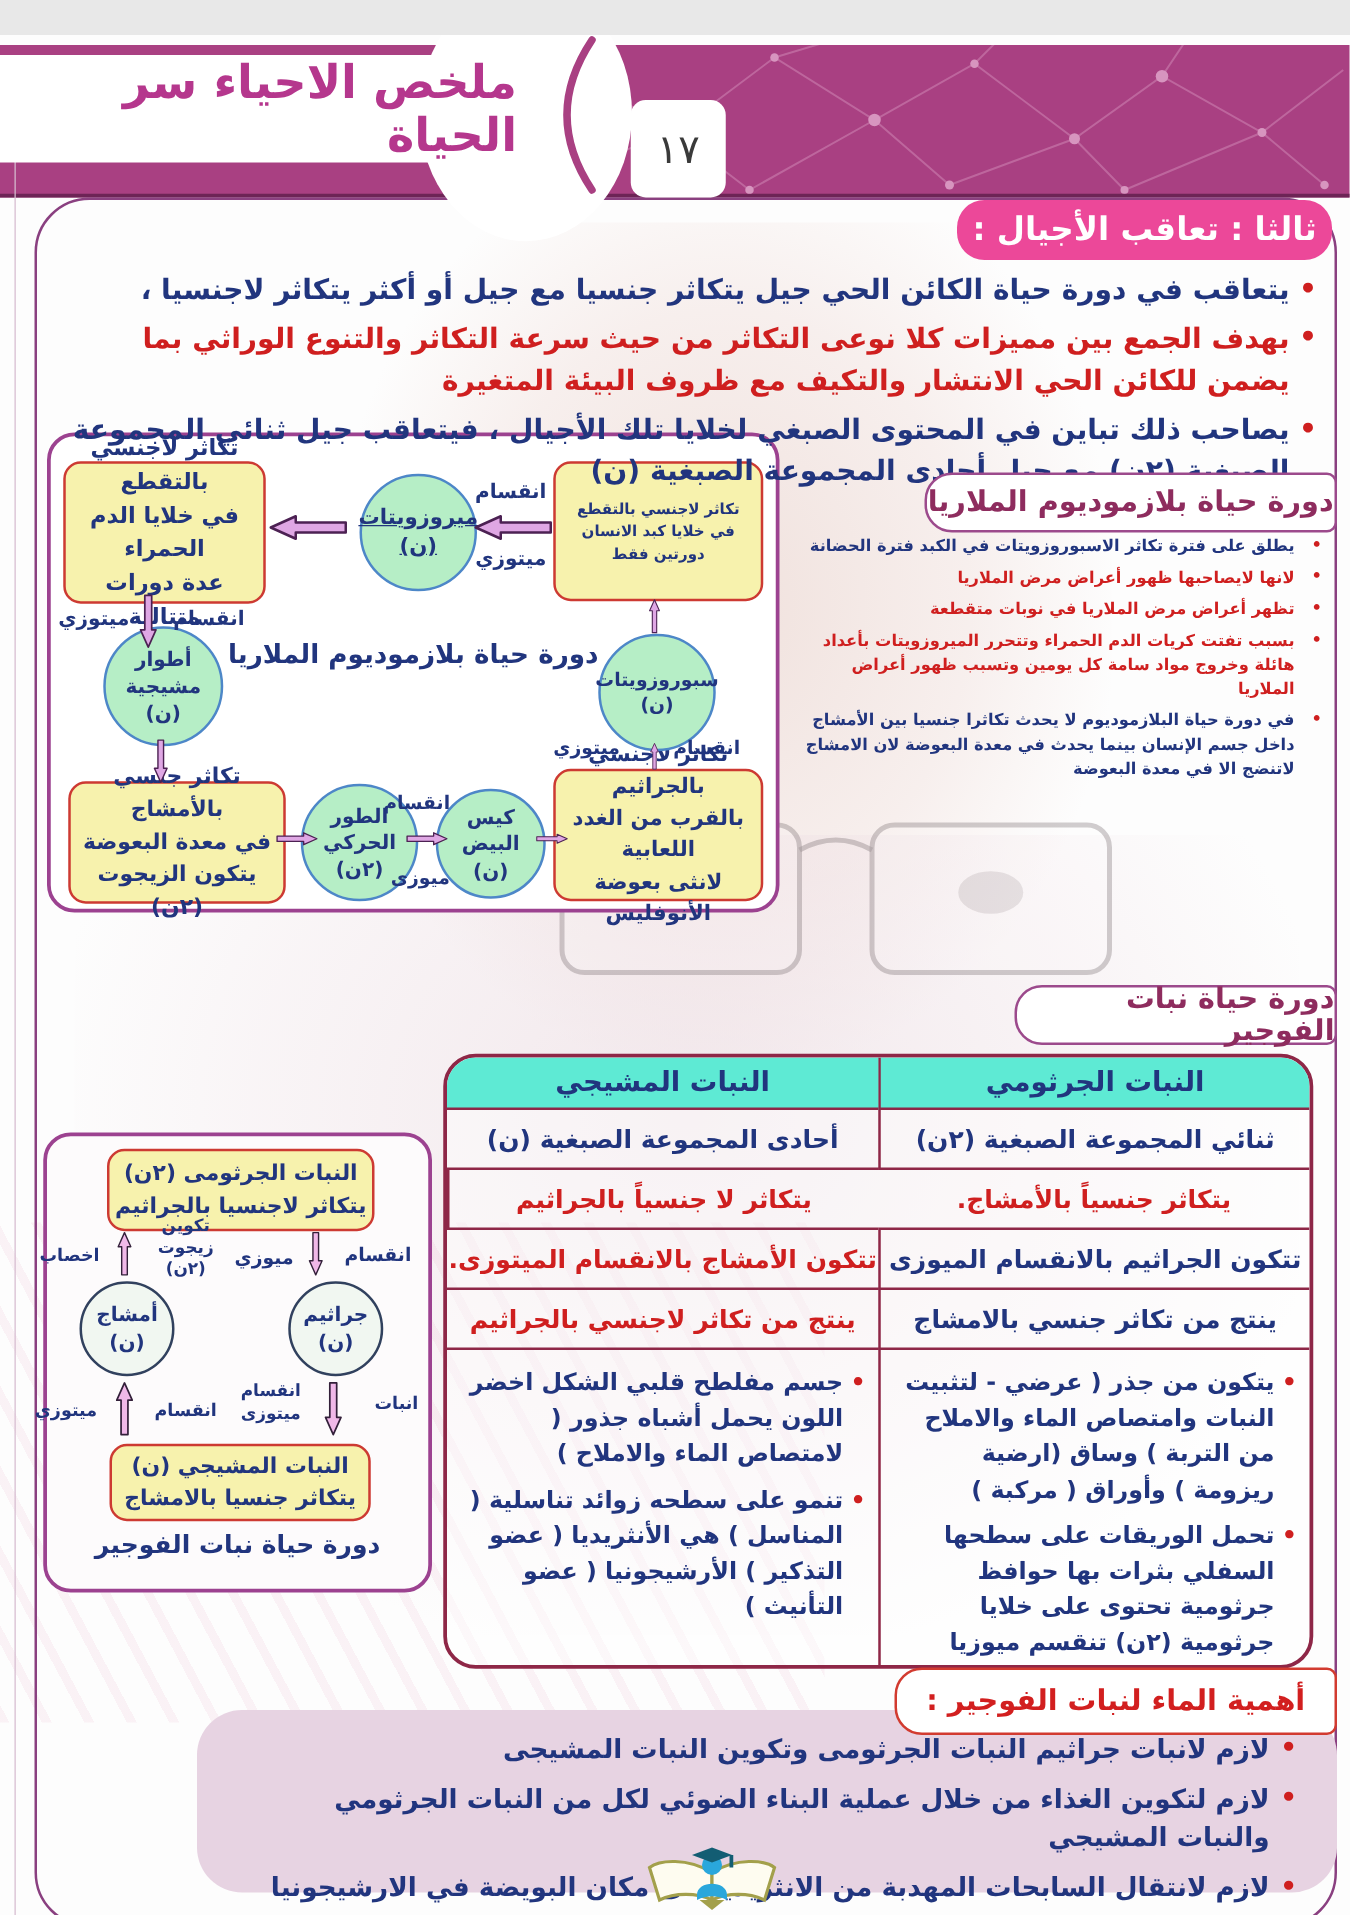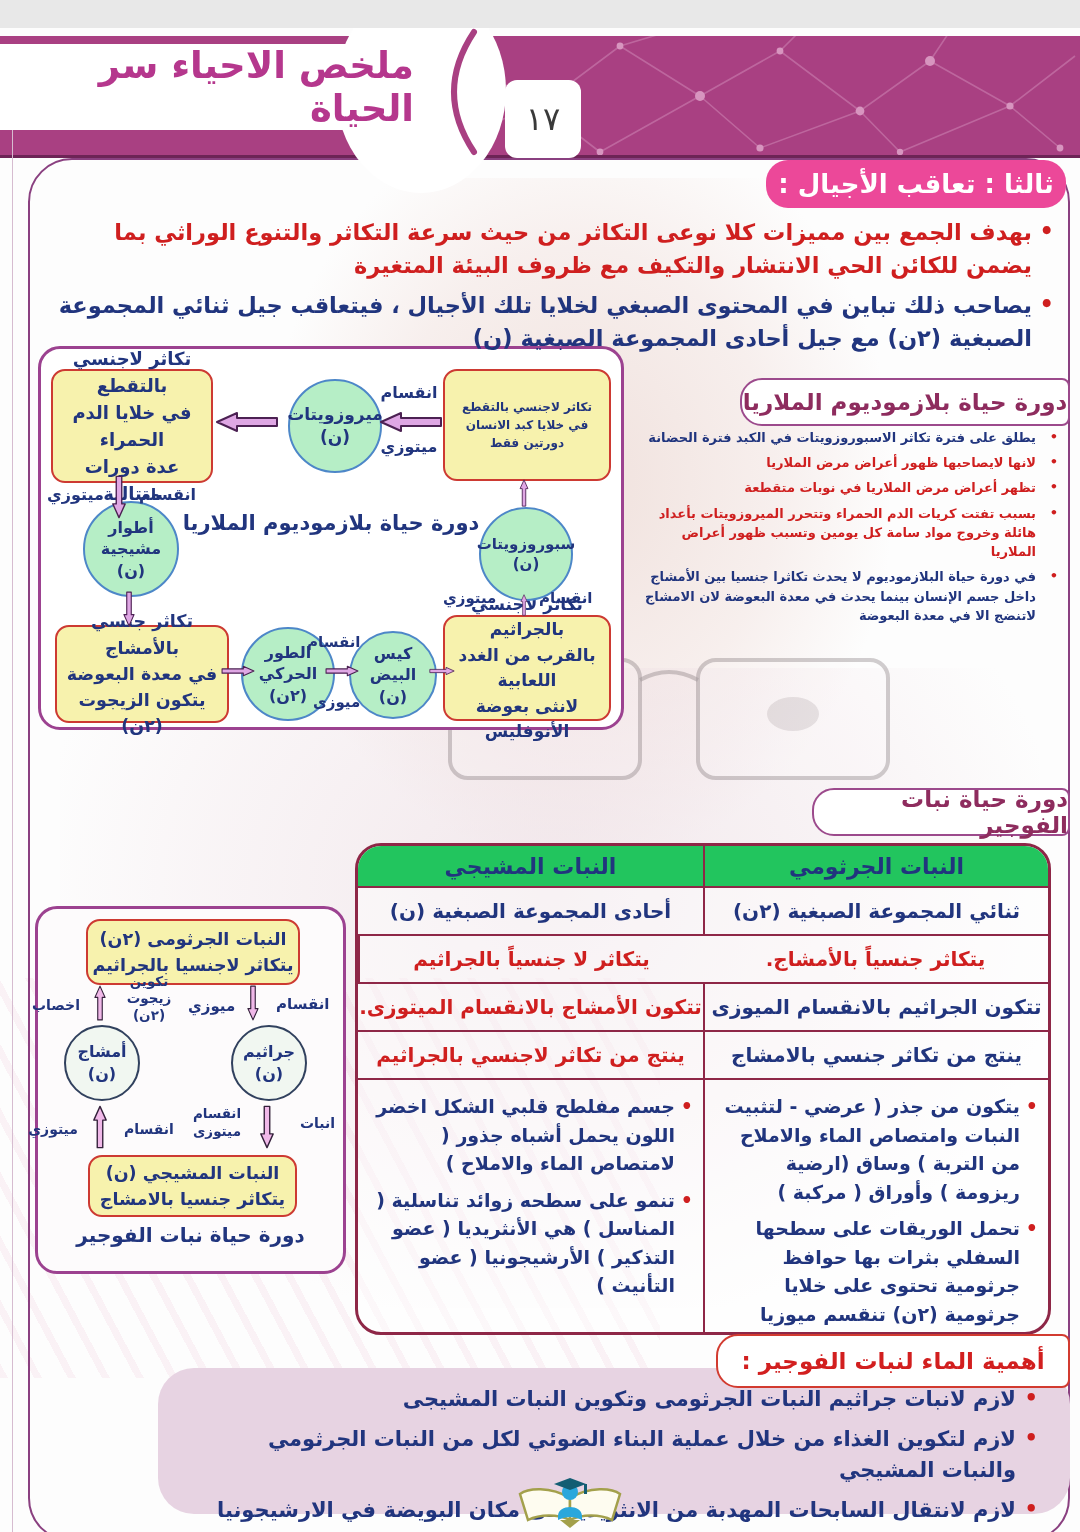--- a/index.html
+++ b/index.html
@@ -59,21 +59,21 @@
   .arr svg{display:block;width:100%;height:100%;overflow:visible;}
   .dtitle{position:absolute;color:#21357e;font-weight:bold;text-align:center;}
   
   .ctable{position:absolute;left:355px;top:815px;width:690px;height:486px;z-index:2;
           border:3px solid #8e2747;border-radius:26px;overflow:hidden;display:grid;
           grid-template-columns:1fr 1fr;grid-template-rows:42px 48px 48px 48px 48px 1fr;
           background:rgba(255,255,255,.45);}
   .ctable .cell{display:flex;align-items:center;justify-content:center;font-weight:bold;
           font-size:20px;border-bottom:2.5px solid #8e2747;text-align:center;}
   .ctable .col-s{border-left:2.5px solid #8e2747;}
-  .ctable .hcell{background:#22c55e;color:#21357e;font-size:22px;}
+  .ctable .hcell{background:#5eead4;color:#21357e;font-size:22px;}
   .ctable .bigcell{align-items:flex-start;justify-content:center;border-bottom:none;padding:12px 10px;}
   .ctable ul{list-style:none;margin:0;padding:0;font-size:19px;color:#21357e;}
   .ctable ul li{position:relative;padding-right:18px;margin-bottom:8px;line-height:1.5;text-align:right;}
   .ctable ul li::before{content:"•";position:absolute;right:0;top:0;color:#cf1f1f;}
   
   .pinkpanel{position:absolute;left:158px;top:1340px;width:912px;height:146px;background:#e7d3e2;
           border-radius:36px;z-index:2;}
   .logo{position:absolute;left:468px;top:1448px;width:204px;z-index:4;text-align:center;}
   .logo-text{font-size:23px;font-weight:bold;color:#996f25;font-style:italic;margin-top:-4px;}
   .bottombar{position:absolute;left:0;top:1524px;width:1080px;height:8px;background:#141414;z-index:5;}
@@ -132,40 +132,41 @@
     <span>١٧</span>
   </div>
 
   <div class="outer-line"></div>
   <div class="frame"></div>
 
   <div class="h-solid" style="left:766px;top:132px;width:300px;height:48px;font-size:26px;">
     <span>ثالثا : تعاقب الأجيال :</span>
   </div>
   <ul class="blist" style="left:42px;top:188px;width:1014px;font-size:22.5px;">
+    <li class="navy">يتعاقب في دورة حياة الكائن الحي جيل يتكاثر جنسيا مع جيل أو أكثر يتكاثر لاجنسيا ،</li>
     <li class="red">بهدف الجمع بين مميزات كلا نوعى التكاثر من حيث سرعة التكاثر والتنوع الوراثي بما يضمن للكائن الحي الانتشار والتكيف مع ظروف البيئة المتغيرة</li>
     <li class="navy">يصاحب ذلك تباين في المحتوى الصبغي لخلايا تلك الأجيال ، فيتعاقب جيل ثنائي المجموعة الصبغية (٢ن) مع جيل أحادى المجموعة الصبغية (ن)</li>
   </ul>
 
   <div class="panel" style="left:38px;top:318px;width:580px;height:378px;">
 
     <div class="ybox" style="left:402px;top:20px;width:164px;height:108px;font-size:12px;">تكاثر لاجنسي بالتقطع
 في خلايا كبد الانسان
 دورتين فقط</div>
     <div class="ybox" style="left:10px;top:20px;width:158px;height:110px;font-size:18px;">تكاثر لاجنسي بالتقطع
 في خلايا الدم الحمراء
 عدة دورات متتالية</div>
     <div class="ybox" style="left:14px;top:276px;width:170px;height:94px;font-size:17.5px;">تكاثر جنسي بالأمشاج
 في معدة البعوضة
 يتكون الزيجوت (٢ن)</div>
     <div class="ybox" style="left:402px;top:266px;width:164px;height:102px;font-size:17px;">تكاثر لاجنسي بالجراثيم
 بالقرب من الغدد اللعابية
 لانثى بعوضة الأنوفليس</div>
 
-    <div class="gcirc" style="left:247px;top:30px;width:90px;height:90px;font-size:17px;">ميروزويتات
+    <div class="gcirc" style="left:247px;top:30px;width:90px;height:90px;font-size:17px;text-decoration:underline;">ميروزويتات
 (ن)</div>
     <div class="gcirc" style="left:42px;top:152px;width:92px;height:92px;font-size:16px;">أطوار مشيجية
 (ن)</div>
     <div class="gcirc" style="left:438px;top:158px;width:90px;height:90px;font-size:15px;">سبوروزويتات
 (ن)</div>
     <div class="gcirc" style="left:200px;top:278px;width:90px;height:90px;font-size:16px;">الطور الحركي
 (٢ن)</div>
     <div class="gcirc" style="left:308px;top:282px;width:84px;height:84px;font-size:16px;">كيس البيض
 (ن)</div>
 

